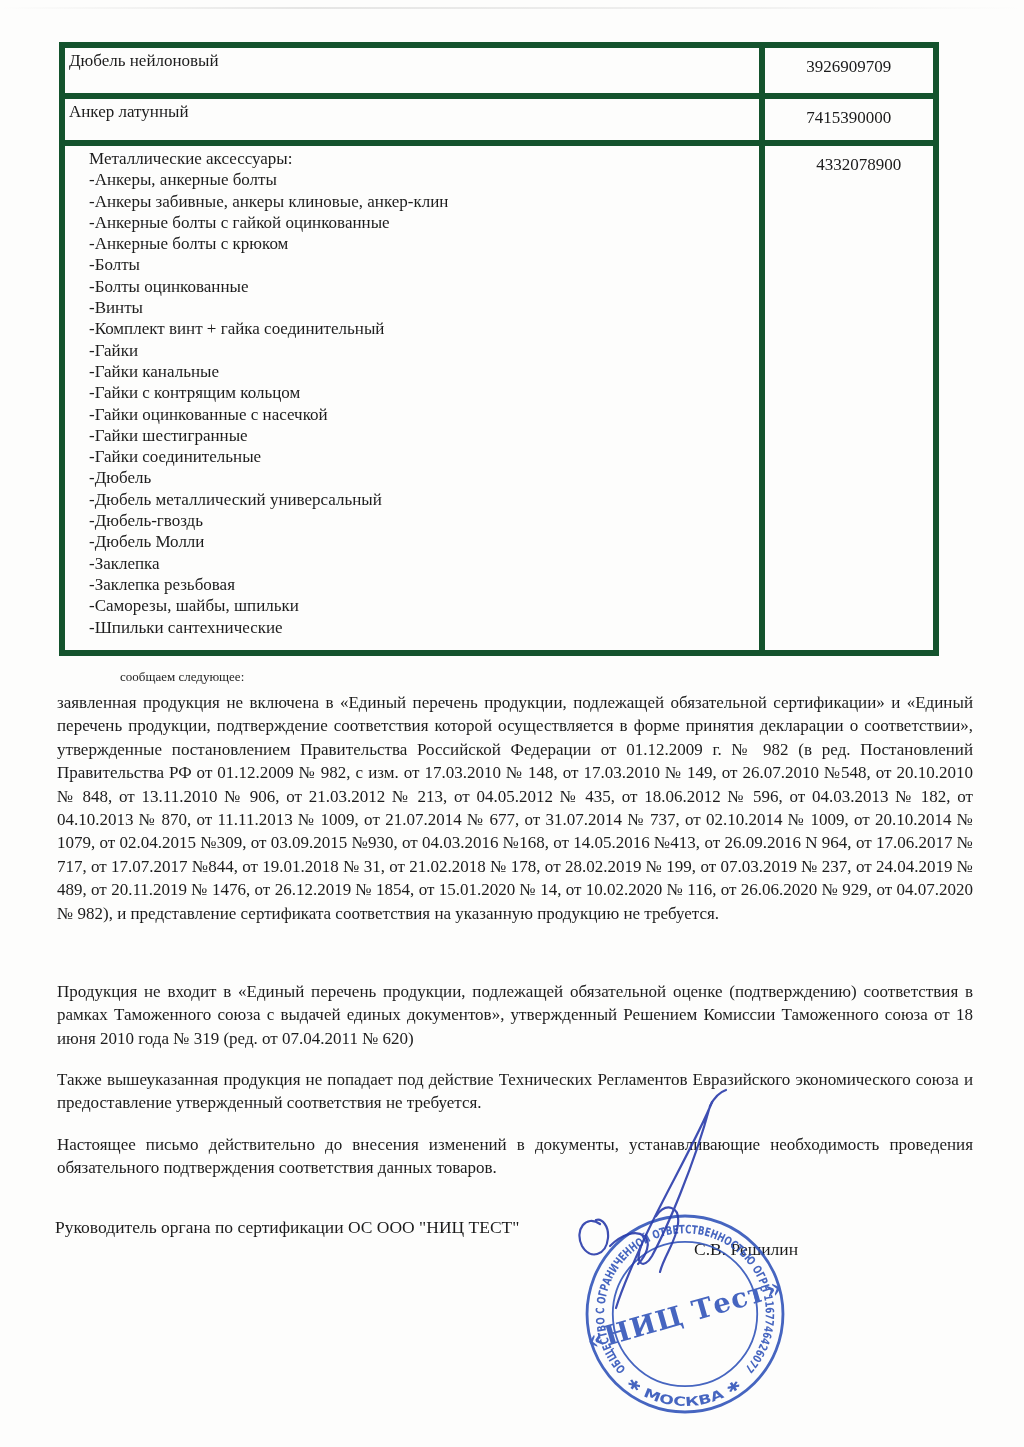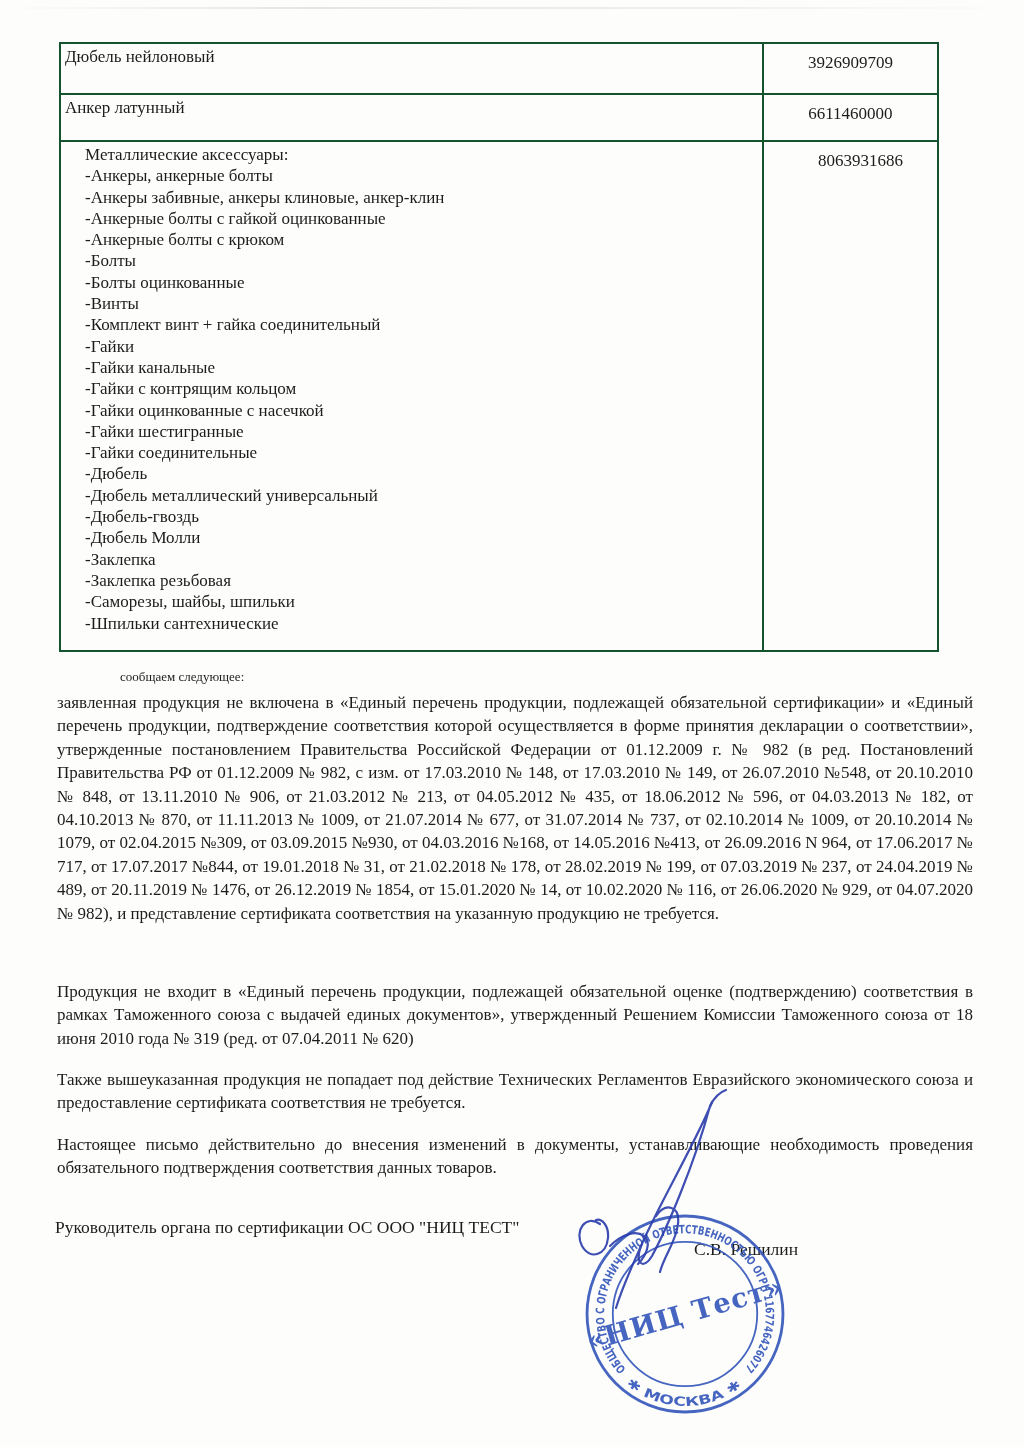--- a/index.html
+++ b/index.html
@@ -16,21 +16,21 @@
     position:absolute;left:0;top:7px;width:100%;height:2px;
     background:linear-gradient(90deg, rgba(0,0,0,0) 0%, rgba(120,120,120,.18) 30%, rgba(120,120,120,.10) 70%, rgba(0,0,0,0) 100%);
   }
   table.products{
     position:absolute;left:59px;top:42px;
     width:880px;
     border-collapse:collapse;
     table-layout:fixed;
   }
   table.products td{
-    border:2px solid #14532d;
+    border:6px solid #14532d;
     vertical-align:top;
     box-sizing:border-box;
     font-size:17px;
   }
   td.name-cell{
     width:694px;
     padding:2px 6px 2px 4px;
     line-height:21.3px;
     white-space:pre-line;
   }
@@ -83,21 +83,21 @@
   <div class="scan-artifact"></div>
 
   <table class="products">
     <tbody>
       <tr class="row-1">
         <td class="name-cell">Дюбель нейлоновый</td>
         <td class="code-cell">3926909709</td>
       </tr>
       <tr class="row-2">
         <td class="name-cell">Анкер латунный</td>
-        <td class="code-cell">6611460000</td>
+        <td class="code-cell">7415390000</td>
       </tr>
       <tr class="row-3">
         <td class="name-cell">Металлические аксессуары:
 -Анкеры, анкерные болты
 -Анкеры забивные, анкеры клиновые, анкер-клин
 -Анкерные болты с гайкой оцинкованные
 -Анкерные болты с крюком
 -Болты
 -Болты оцинкованные
 -Винты
@@ -109,30 +109,30 @@
 -Гайки шестигранные
 -Гайки соединительные
 -Дюбель
 -Дюбель металлический универсальный
 -Дюбель-гвоздь
 -Дюбель Молли
 -Заклепка
 -Заклепка резьбовая
 -Саморезы, шайбы, шпильки
 -Шпильки сантехнические</td>
-        <td class="code-cell">8063931686</td>
+        <td class="code-cell">4332078900</td>
       </tr>
     </tbody>
   </table>
 
   <div class="intro">сообщаем следующее:</div>
 
   <div class="para para1">заявленная продукция не включена в «Единый перечень продукции, подлежащей обязательной сертификации» и «Единый перечень продукции, подтверждение соответствия которой осуществляется в форме принятия декларации о соответствии», утвержденные постановлением Правительства Российской Федерации от 01.12.2009 г. № 982 (в ред. Постановлений Правительства РФ от 01.12.2009 № 982, с изм. от 17.03.2010 № 148, от 17.03.2010 № 149, от 26.07.2010 №548, от 20.10.2010 № 848, от 13.11.2010 № 906, от 21.03.2012 № 213, от 04.05.2012 № 435, от 18.06.2012 № 596, от 04.03.2013 № 182, от 04.10.2013 № 870, от 11.11.2013 № 1009, от 21.07.2014 № 677, от 31.07.2014 № 737, от 02.10.2014 № 1009, от 20.10.2014 № 1079, от 02.04.2015 №309, от 03.09.2015 №930, от 04.03.2016 №168, от 14.05.2016 №413, от 26.09.2016 N 964, от 17.06.2017 № 717, от 17.07.2017 №844, от 19.01.2018 № 31, от 21.02.2018 № 178, от 28.02.2019 № 199, от 07.03.2019 № 237, от 24.04.2019 № 489, от 20.11.2019 № 1476, от 26.12.2019 № 1854, от 15.01.2020 № 14, от 10.02.2020 № 116, от 26.06.2020 № 929, от 04.07.2020 № 982), и представление сертификата соответствия на указанную продукцию не требуется.</div>
   <div class="para para2">Продукция не входит в «Единый перечень продукции, подлежащей обязательной оценке (подтверждению) соответствия в рамках Таможенного союза с выдачей единых документов», утвержденный Решением Комиссии Таможенного союза от 18 июня 2010 года № 319 (ред. от 07.04.2011 № 620)</div>
-  <div class="para para3">Также вышеуказанная продукция не попадает под действие Технических Регламентов Евразийского экономического союза и предоставление сертификата соответствия не требуется.</div>
+  <div class="para para3">Также вышеуказанная продукция не попадает под действие Технических Регламентов Евразийского экономического союза и предоставление утвержденный соответствия не требуется.</div>
   <div class="para para4">Настоящее письмо действительно до внесения изменений в документы, устанавливающие необходимость проведения обязательного подтверждения соответствия данных товаров.</div>
 
   <div class="sig-role">Руководитель органа по сертификации ОС ООО "НИЦ ТЕСТ"</div>
   <div class="sig-name">С.В. Решилин</div>
 
   <svg class="stamp-svg" viewBox="0 0 200 200" xmlns="http://www.w3.org/2000/svg">
     <defs>
       <path id="arcTop" d="M 41.5,154.6 A 80 80 0 1 1 158.5,154.6" fill="none"></path>
       <path id="arcBottom" d="M 41.5,169.7 A 91 91 0 0 0 158.5,169.7" fill="none"></path>
     </defs>

